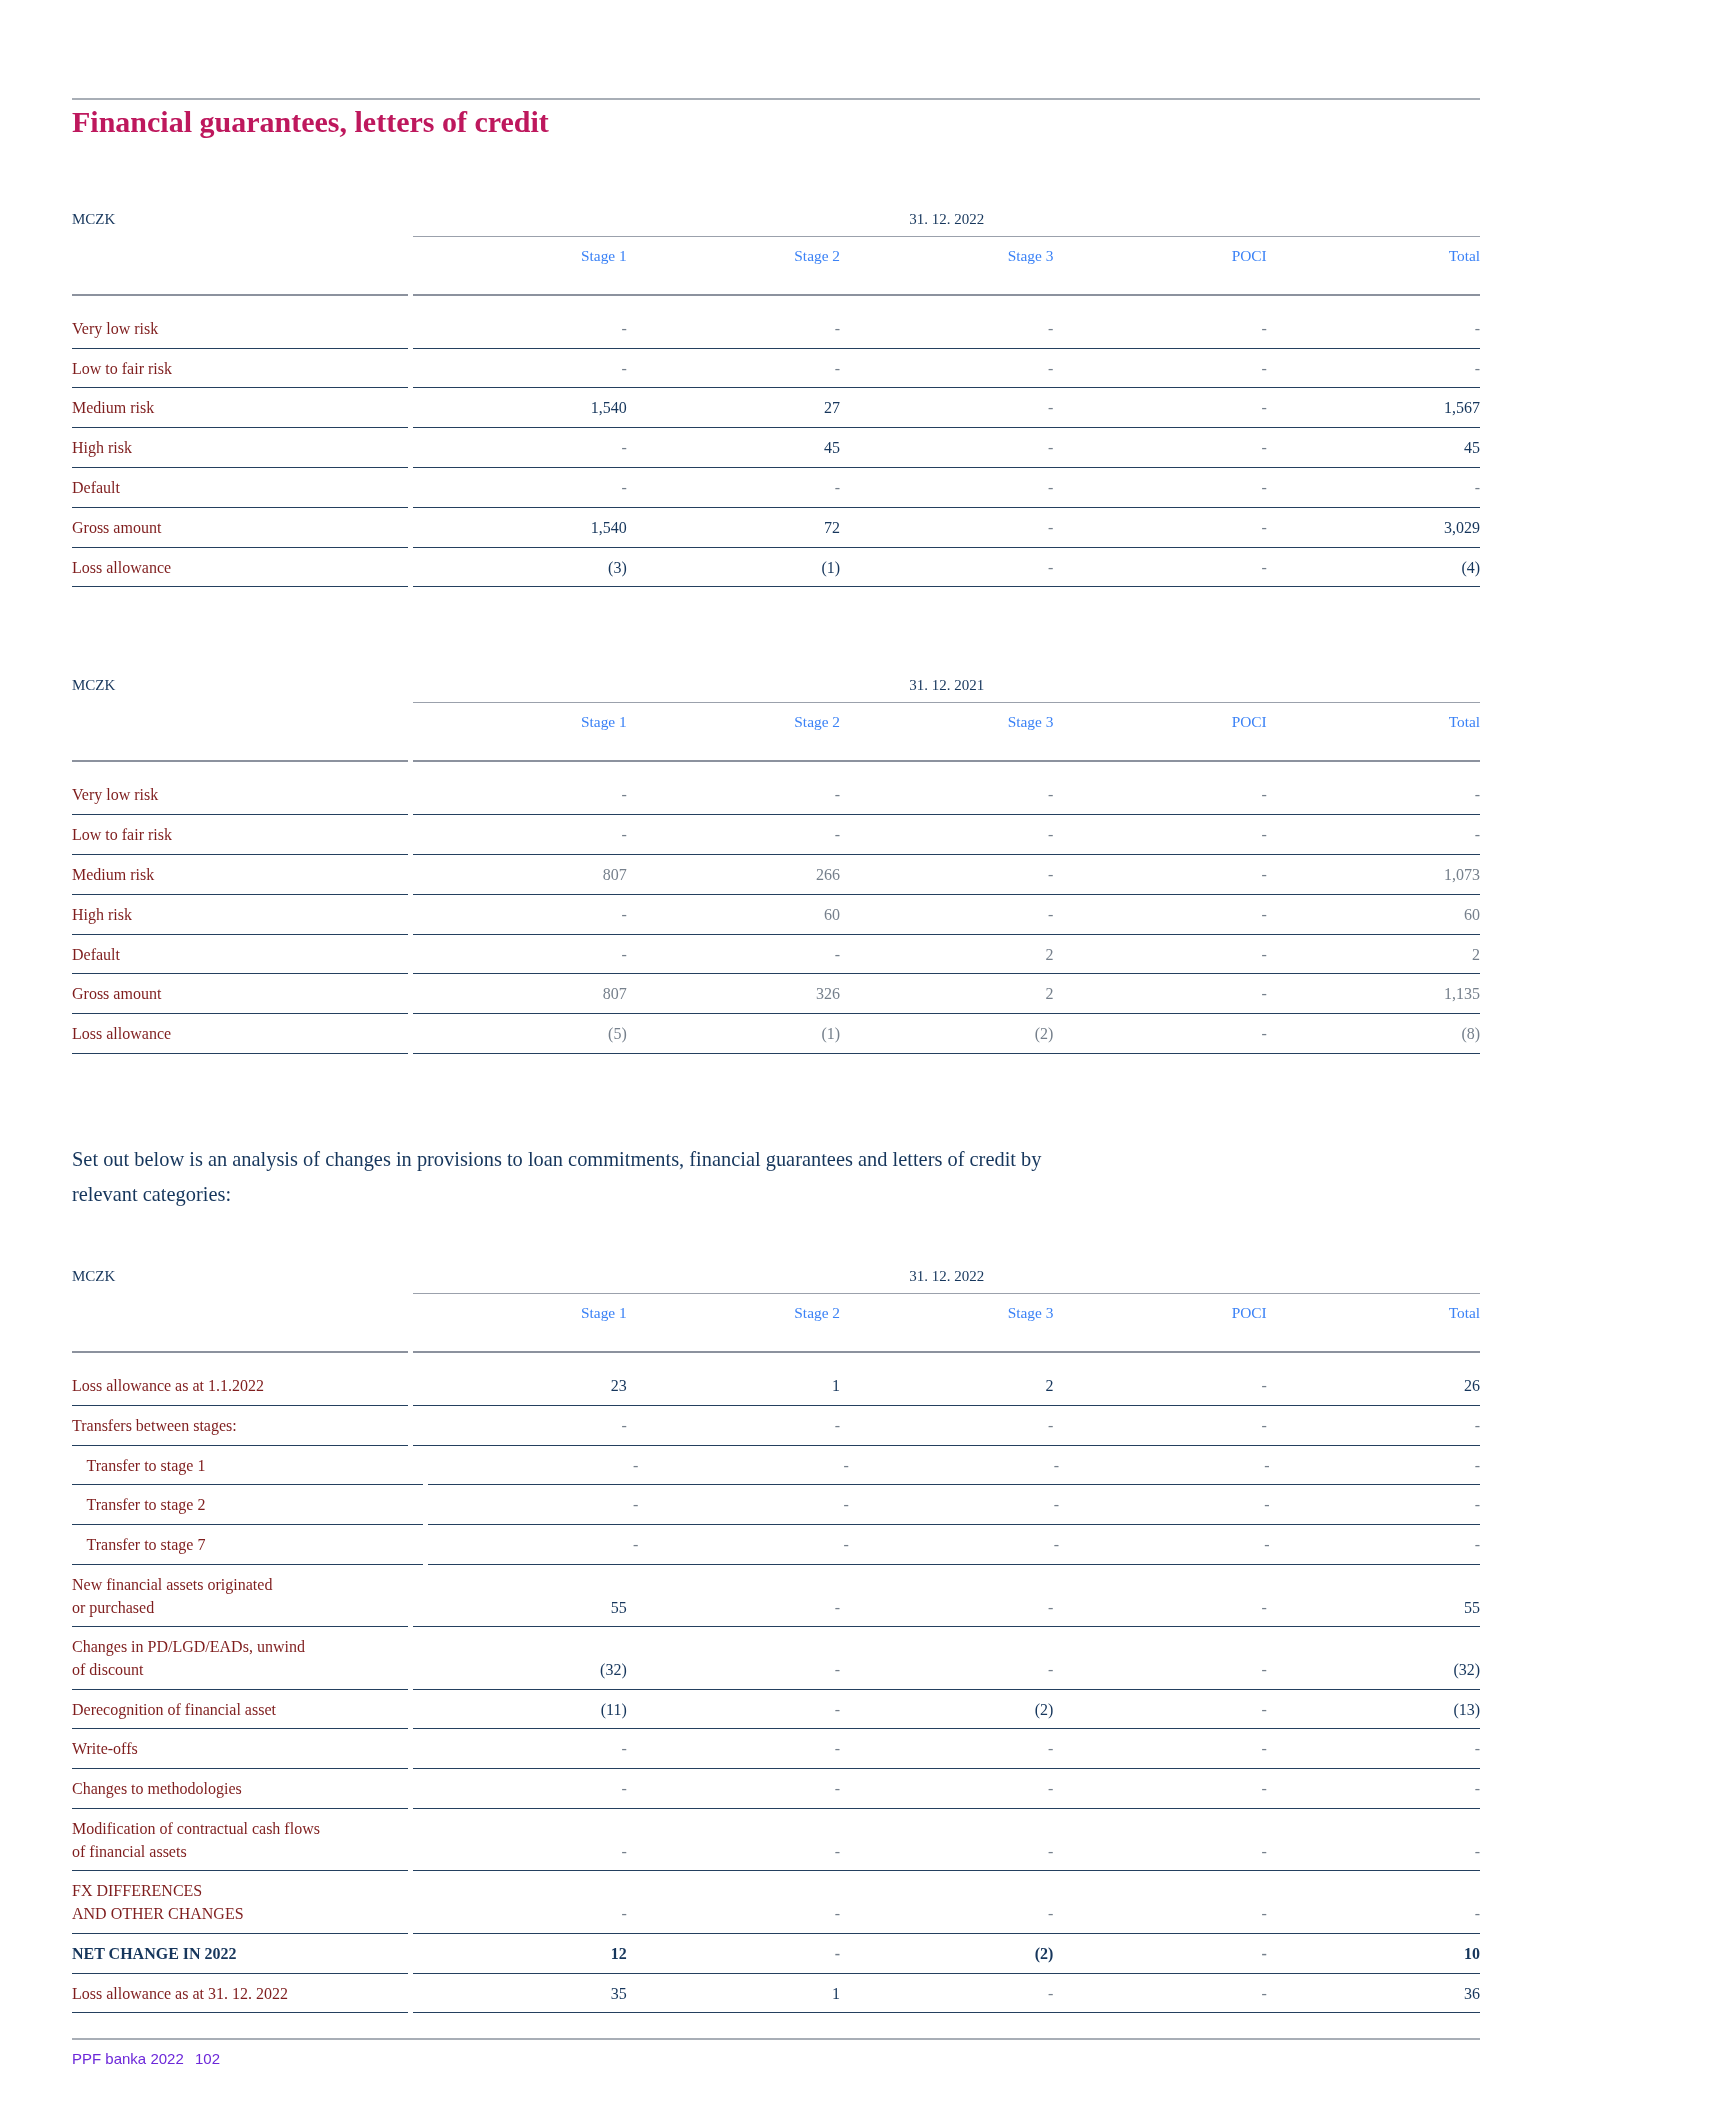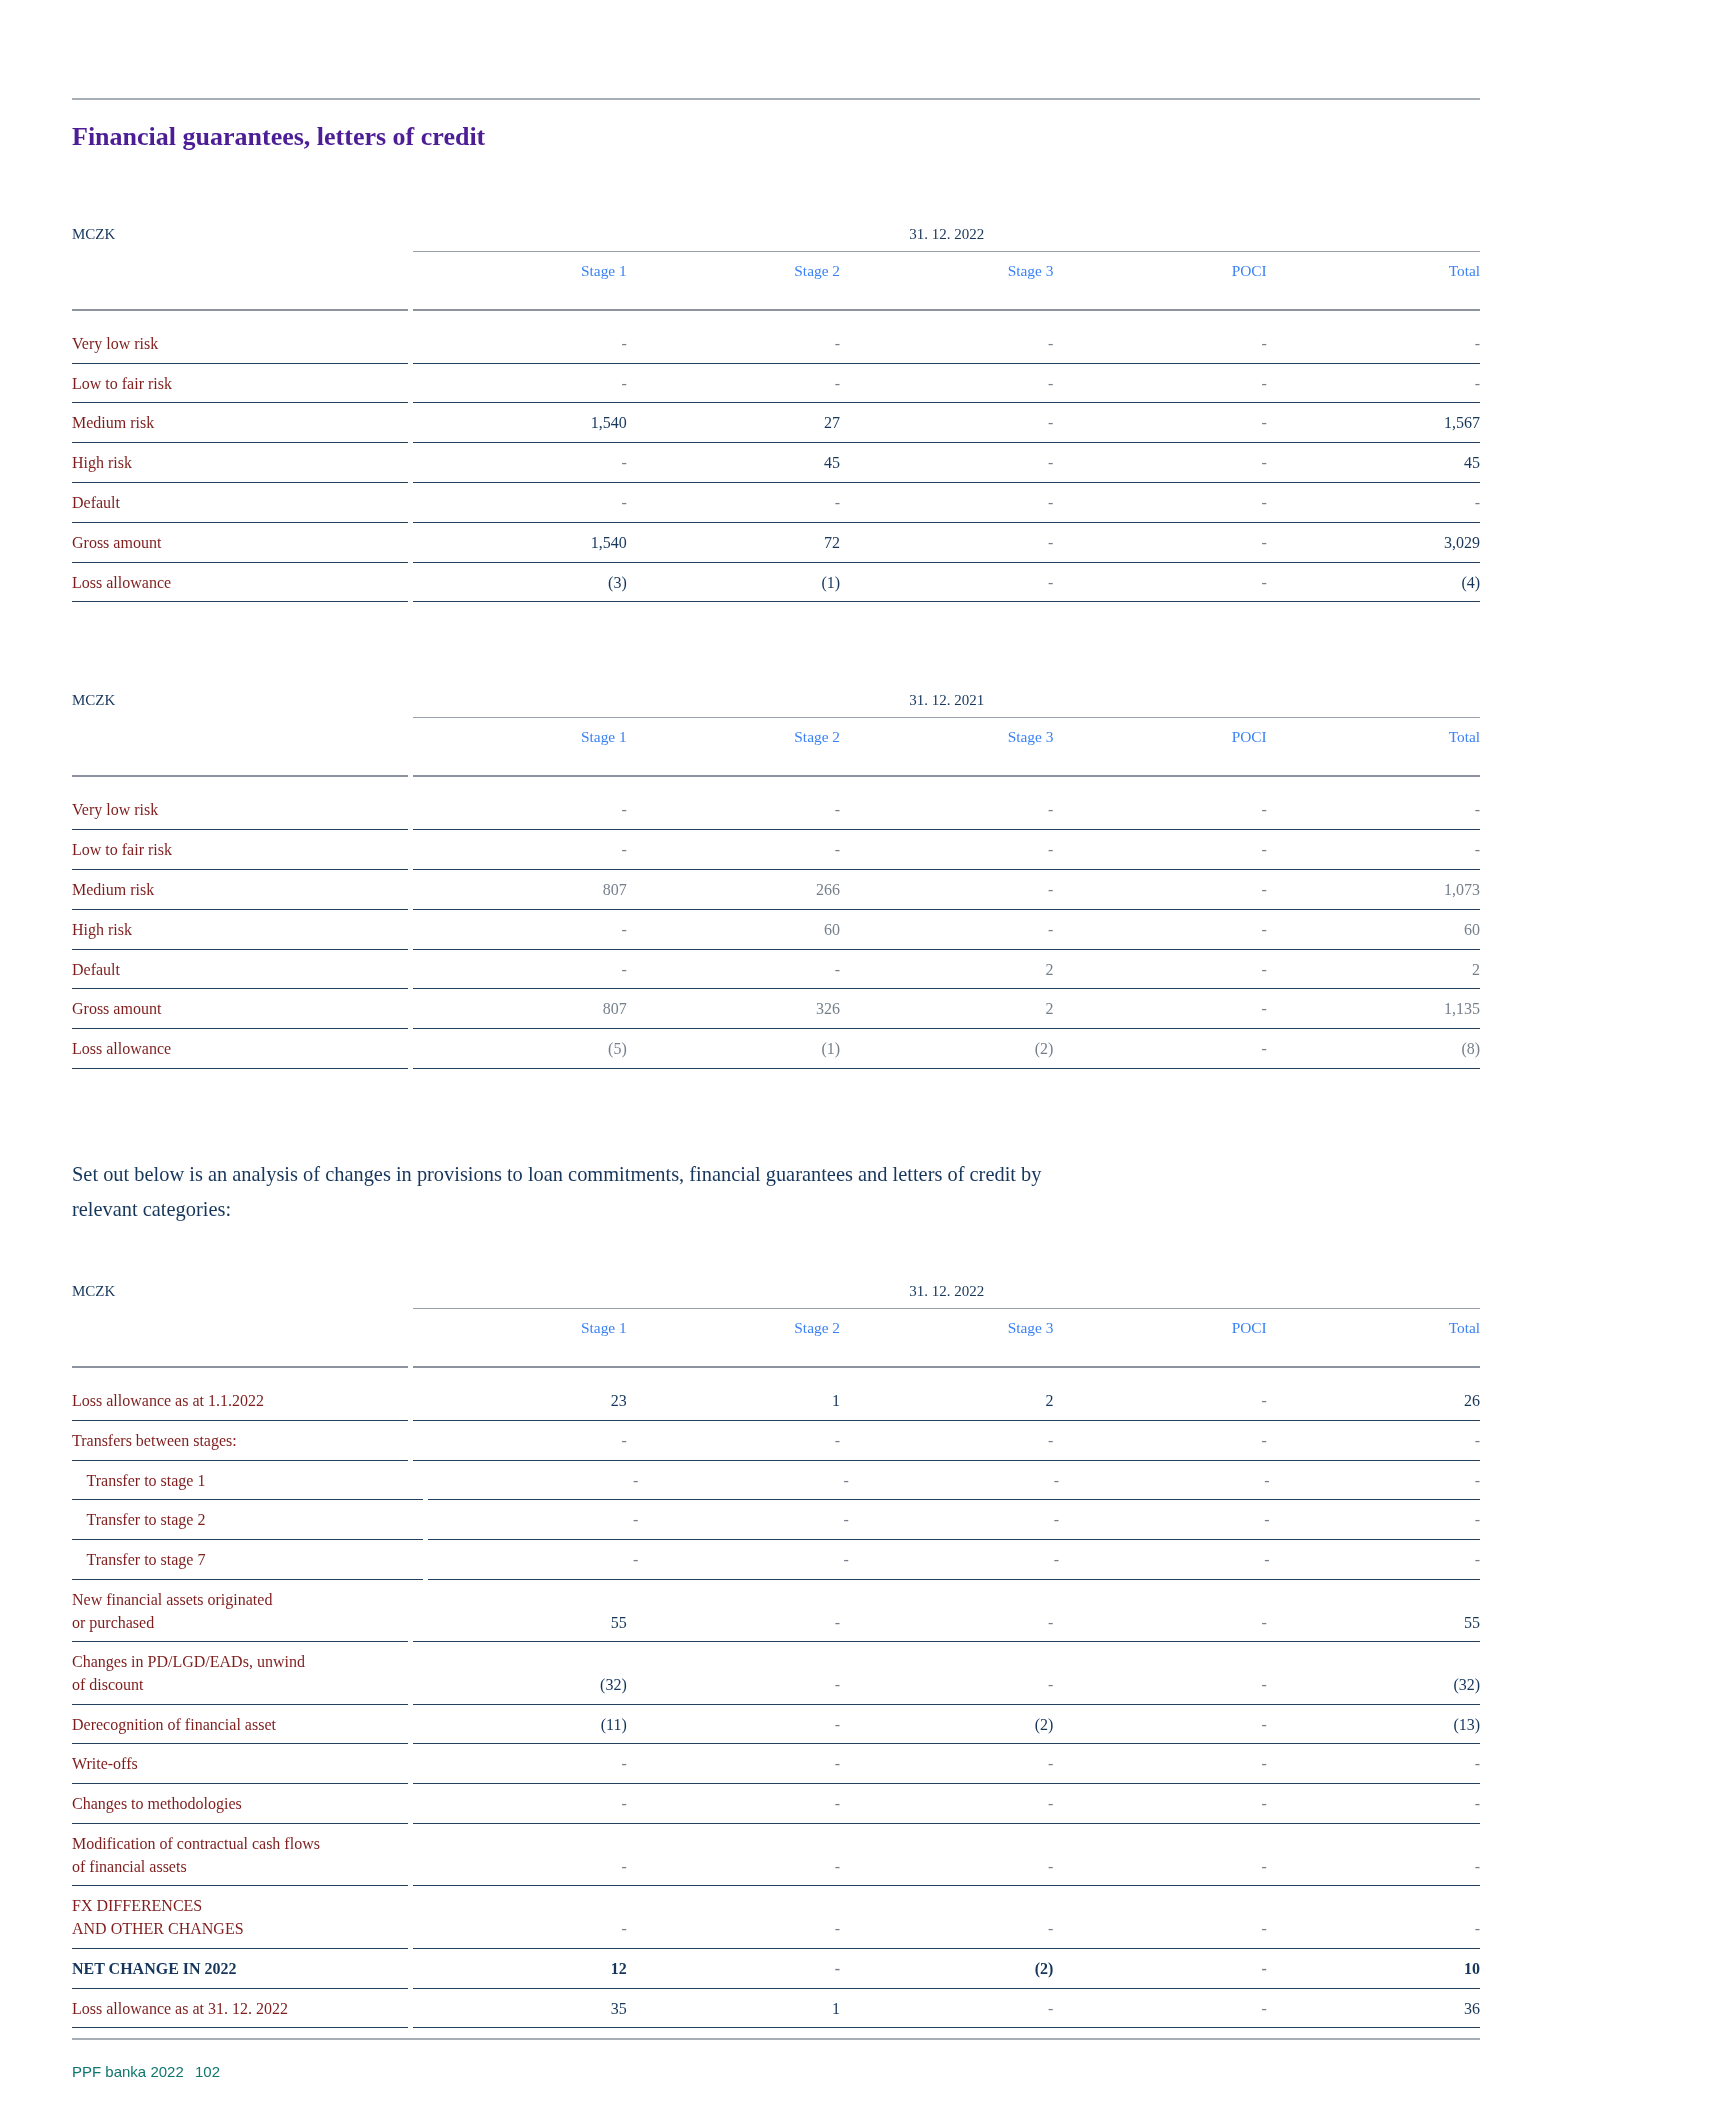--- a/index.html
+++ b/index.html
@@ -8,23 +8,23 @@
     width:1731px;height:2116px;
     background:#ffffff;
     font-family:"Liberation Serif", serif;
     color:#16365c;
     overflow:hidden;
   }
   .content{margin-left:72px;width:1408px;}
   .rule{height:1.8px;background:#a8aeb6;}
   .toprule{margin-top:98px;}
   .doc-title{
-    margin-top:22px;
-    font-size:26px;line-height:29px;
-    font-weight:bold;color:#4c1d95;
+    margin-top:7px;
+    font-size:30px;line-height:29px;
+    font-weight:bold;color:#be185d;
   }
   
   .fin-table{width:1408px;}
   .fin-table.t1{margin-top:75px;}
   .fin-table.t2{margin-top:90px;}
   .fin-table.t3{margin-top:56px;}
   .t-row{display:flex;gap:5.4px;align-items:stretch;}
   .t-label{width:336px;flex:none;}
   .t-data{flex:1;display:flex;}
   .t-unit{font-size:15px;padding-bottom:8.1px;color:#16365c;}
@@ -64,23 +64,23 @@
   .lead{
     margin-top:88px;
     font-size:20.4px;line-height:35px;
     color:#16365c;white-space:pre-line;
     max-width:1312px;
   }
   
   .footer{position:absolute;left:72px;top:2038px;width:1408px;}
   .footer-row{
     display:flex;align-items:baseline;
-    margin-top:23px;
+    margin-top:10px;
     font-family:"Liberation Sans", sans-serif;
-    font-size:15px;color:#0f766e;
+    font-size:15px;color:#6d28d9;
   }
   .footer-brand{width:123px;flex:none;}
 </style>
 </head>
 <body>
 
 <div class="page">
   <div class="content">
 
     <div class="rule toprule"></div>

